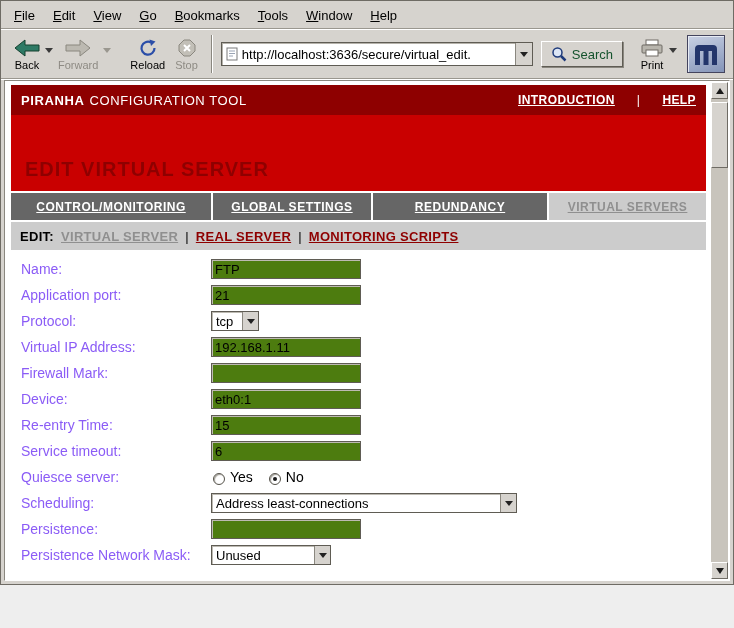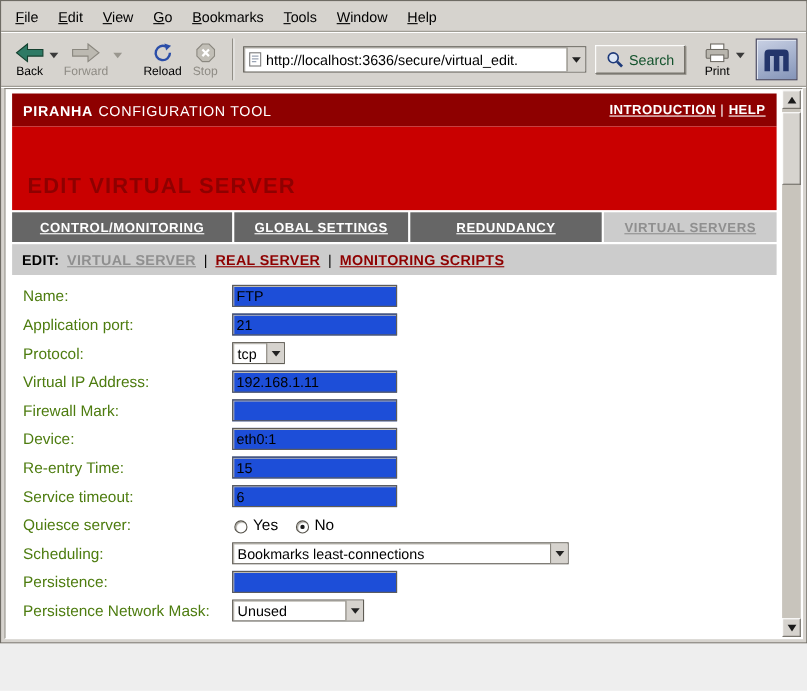--- a/index.html
+++ b/index.html
@@ -66,21 +66,21 @@
     position:absolute; top:79px; left:3px; right:3px; bottom:3px;
     background:#fff; border:1px solid; border-color:#8a877f #ffffff #ffffff #8a877f;
   }
   .page { position:absolute; top:1px; left:1px; right:18px; bottom:1px; overflow:hidden;
     background:#fff; padding:3px 5px 0 5px; }
 
   .ph-header { height:30px; background:#8e0000; display:flex; align-items:center; padding:0 10px; }
   .ph-brand { color:#fff; font-size:13px; letter-spacing:0.6px; }
   .ph-brand .b { font-weight:bold; }
   .ph-brand .r { margin-left:5px; }
-  .ph-links { margin-left:auto; display:flex; align-items:flex-end; gap:4px;
+  .ph-links { margin-left:auto; display:flex; align-items:flex-end; gap:22px;
     font-size:12px; font-weight:bold; letter-spacing:0.4px; }
   .ph-links a, .ph-link { color:#fff; text-decoration:underline; cursor:pointer; }
   .ph-links .sep { color:#fff; font-weight:normal; text-decoration:none; }
 
   .ph-banner { height:76px; background:#c90000; position:relative; }
   .ph-title { position:absolute; left:14px; bottom:10px; font-size:20px; font-weight:bold;
     color:#8e0000; letter-spacing:1px; }
 
   .ph-tabs { display:flex; column-gap:2px; margin-top:2px; height:27px; }
   .ph-tab { background:#666666; color:#fff; font-size:12px; font-weight:bold; letter-spacing:0.5px;
@@ -94,24 +94,24 @@
   .ph-subnav { margin-top:2px; height:28px; background:#cccccc; display:flex; align-items:center;
     padding:0 9px; font-size:13px; font-weight:bold; letter-spacing:0.3px; gap:7px; }
   .sn-prefix { color:#000; }
   .sn-current { color:#8f8f8f; text-decoration:underline; }
   .sn-link { color:#8e0000; text-decoration:underline; cursor:pointer; }
   .sn-sep { color:#000; font-weight:normal; }
 
   
   .ph-form { padding-top:6px; }
   .f-row { display:flex; align-items:center; height:26px; }
-  .f-label { flex:0 0 200px; padding-left:10px; font-size:14px; color:#4d7c0f; }
+  .f-label { flex:0 0 200px; padding-left:10px; font-size:14px; color:#8b5cf6; }
 
   .t-input { width:150px; height:20px; border:1px solid #5f5c54; box-shadow:inset 1px 1px 0 #bdbab2;
-    font-size:13px; font-family:"Liberation Sans", sans-serif; padding:0 3px; color:#000; background:#1d4ed8; }
+    font-size:13px; font-family:"Liberation Sans", sans-serif; padding:0 3px; color:#000; background:#4d7c0f; }
 
   .sel { display:flex; align-items:center; height:20px; background:#fff;
     border:1px solid #5f5c54; box-shadow:inset 1px 1px 0 #bdbab2; cursor:default; }
   .sel-value { flex:1; font-size:13px; padding:0 4px; white-space:nowrap; overflow:hidden; color:#000; }
   .sel-btn { width:16px; align-self:stretch; background:#d6d3ce; border-left:1px solid #8a877f;
     display:flex; align-items:center; justify-content:center; }
   .sel-btn::after { content:""; border-left:4px solid transparent; border-right:4px solid transparent;
     border-top:5px solid #222; }
   .w-protocol { width:48px; }
   .w-mask { width:128px; }
@@ -327,21 +327,21 @@
               <span class="radio checked"></span>
               <span>No</span>
             </span>
           </div>
         </div>
 
 
         <div class="f-row">
           <span class="f-label">Scheduling:</span>
           <div class="sel w-sched">
-            <span class="sel-value">Bookmarks least-connections</span>
+            <span class="sel-value">Address least-connections</span>
             <span class="sel-btn"></span>
           </div>
         </div>
 
         <div class="f-row">
           <span class="f-label">Persistence:</span>
           <input class="t-input" value="" style="">
         </div>
 
         <div class="f-row">

